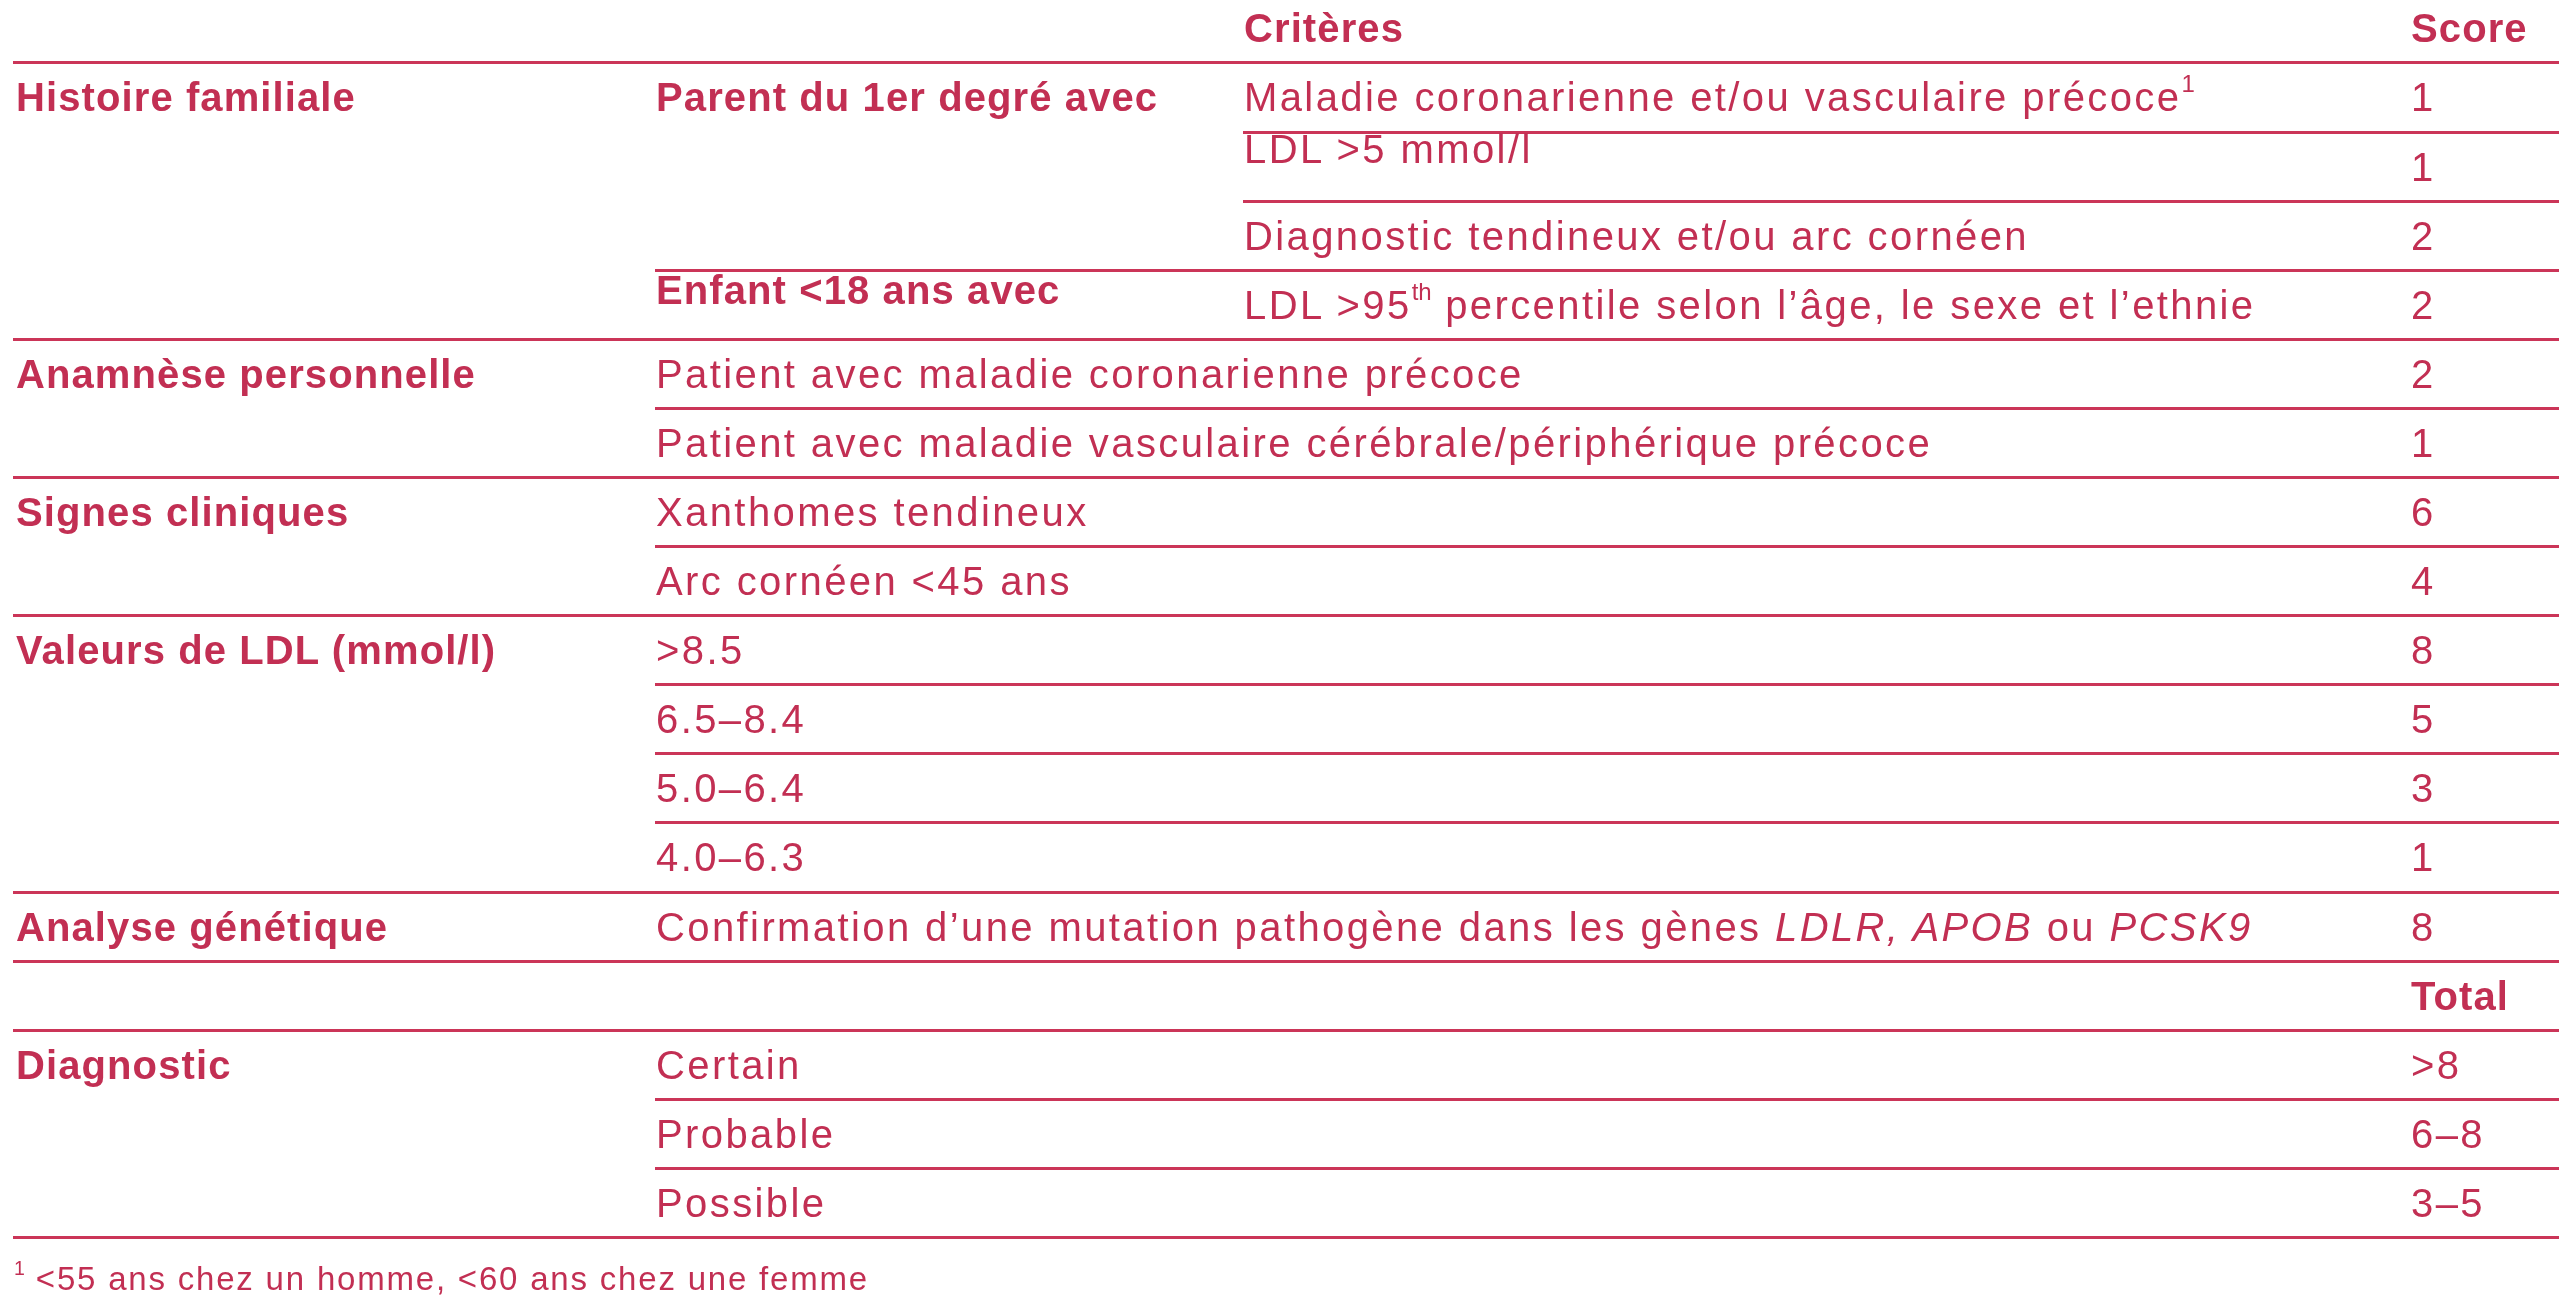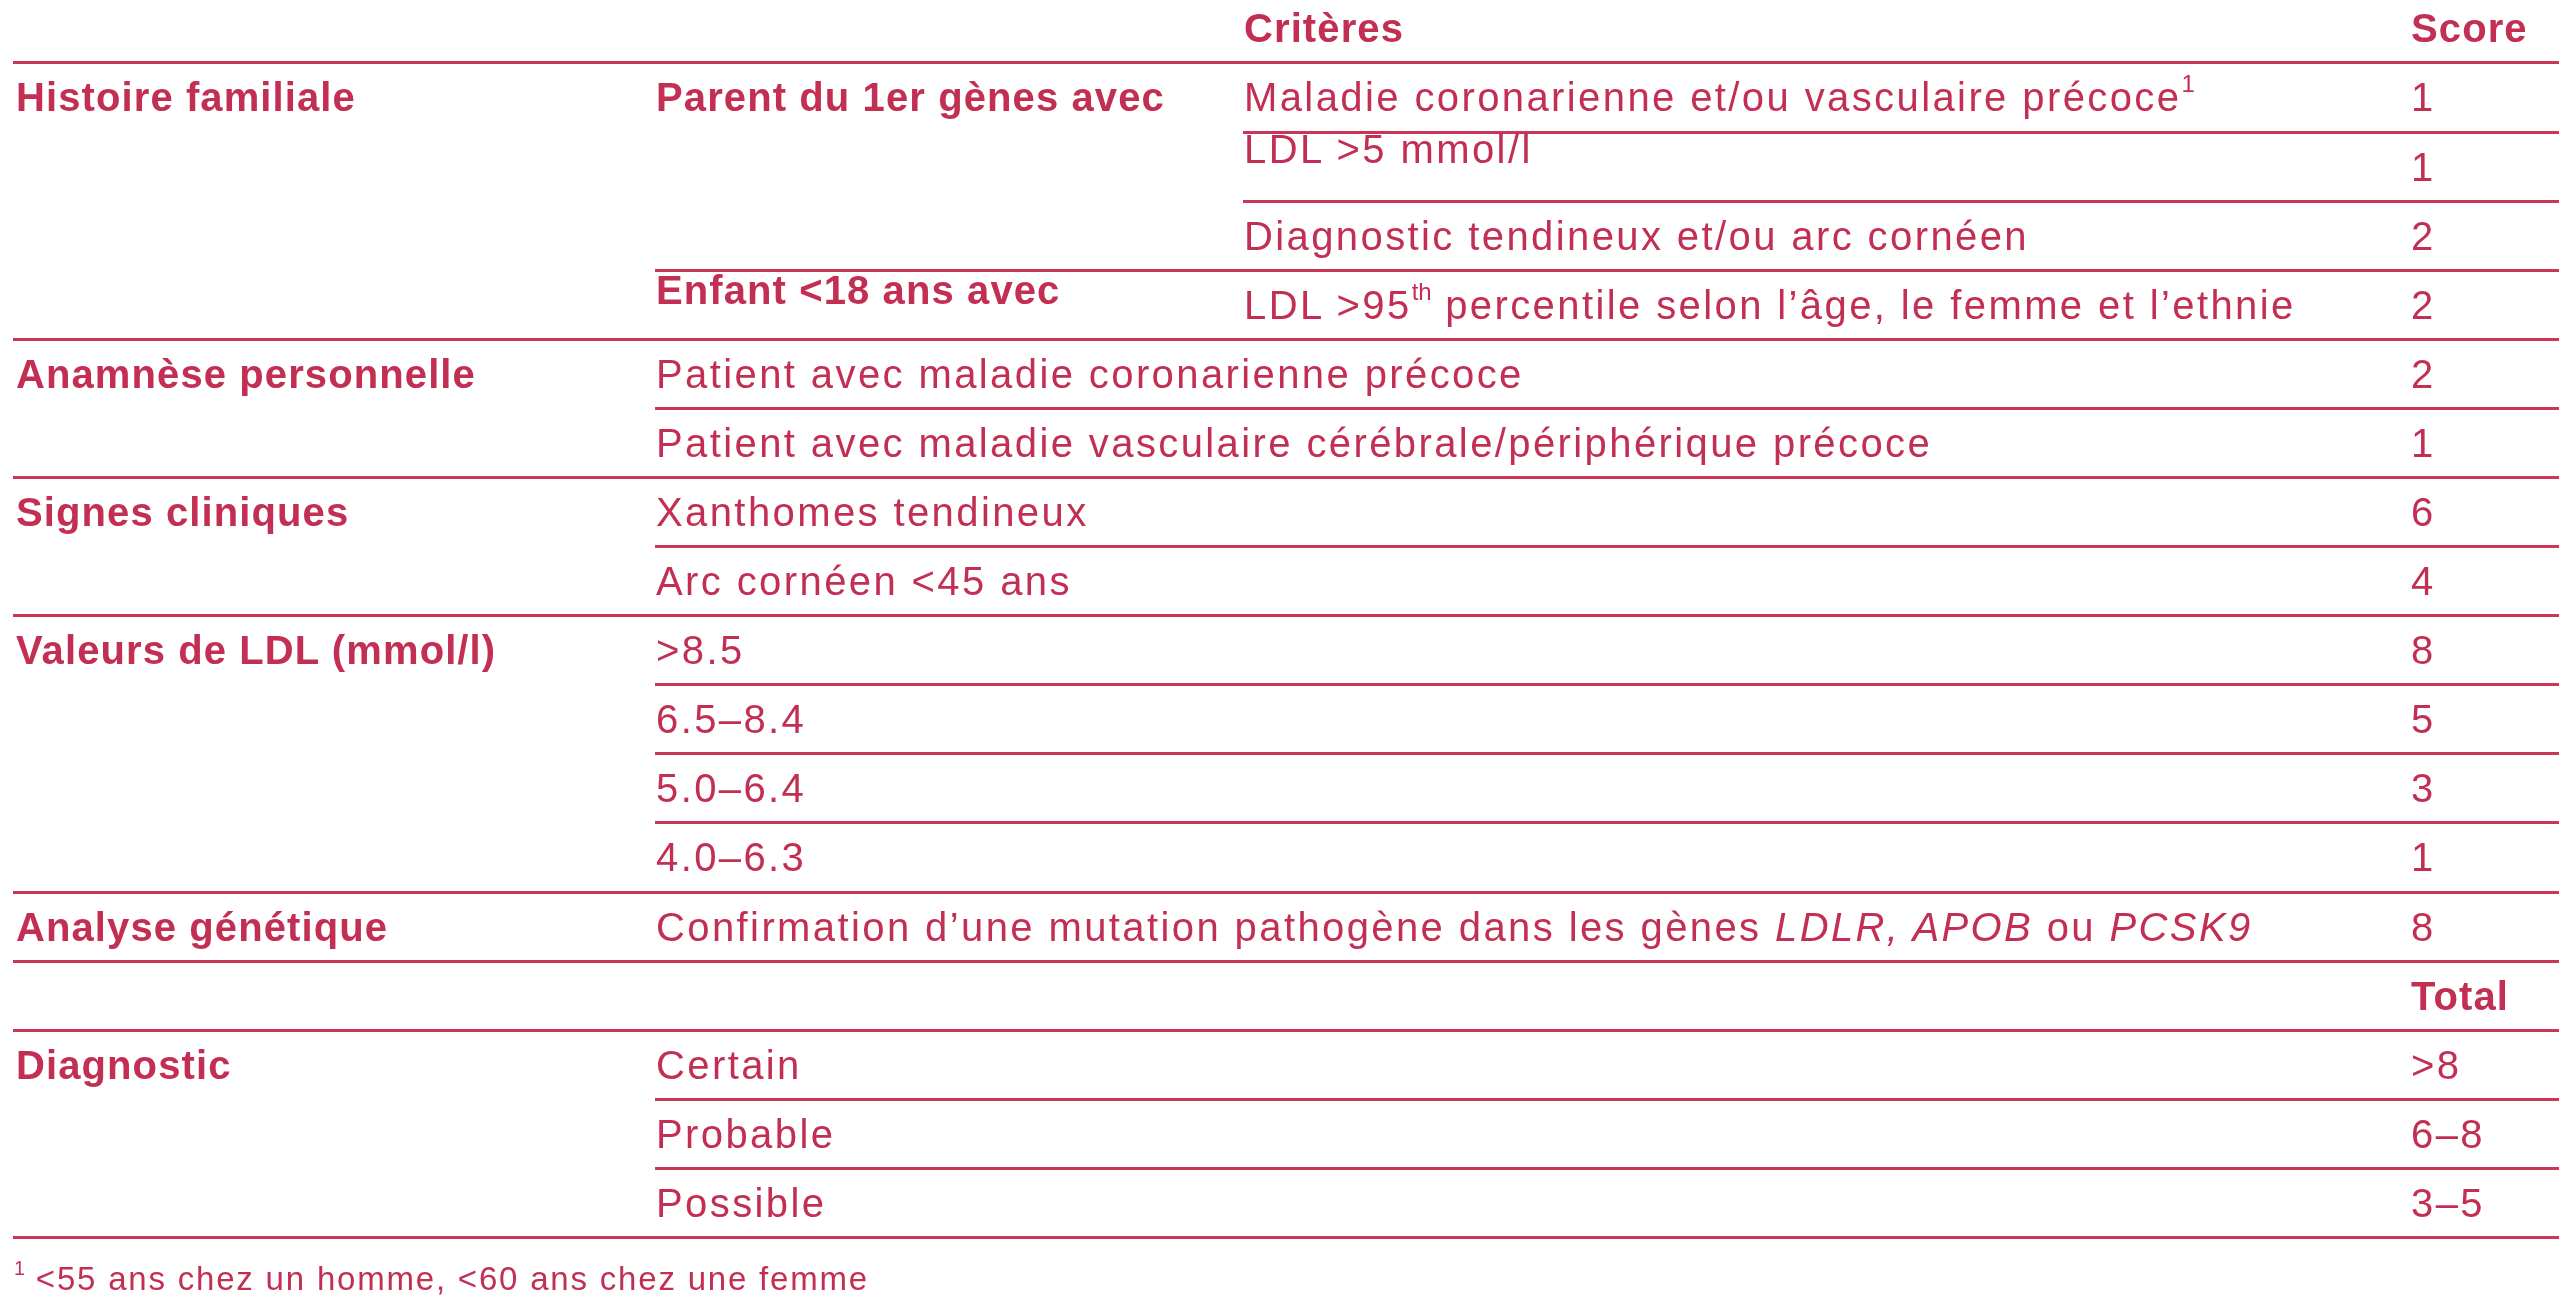--- a/index.html
+++ b/index.html
@@ -41,32 +41,32 @@
 <div class="hline c2" style="top:752px"></div>
 <div class="hline c2" style="top:821px"></div>
 <div class="hline full" style="top:891px"></div>
 <div class="hline full" style="top:960px"></div>
 <div class="hline full" style="top:1029px"></div>
 <div class="hline c2" style="top:1098px"></div>
 <div class="hline c2" style="top:1167px"></div>
 <div class="hline full" style="top:1236px"></div>
 
 <div class="cell bold c1" style="top:77px">Histoire familiale</div>
-<div class="cell bold c2" style="top:77px">Parent du 1er gènes avec</div>
+<div class="cell bold c2" style="top:77px">Parent du 1er degré avec</div>
 <div class="cell reg c3" style="top:77px"><span>Maladie coronarienne et/ou vasculaire précoce</span><sup>1</sup></div>
 <div class="cell reg sc" style="top:77px">1</div>
 
 <div class="cell reg c3" style="top:129px">LDL &gt;5 mmol/l</div>
 <div class="cell reg sc" style="top:147px">1</div>
 
 <div class="cell reg c3" style="top:216px">Diagnostic tendineux et/ou arc cornéen</div>
 <div class="cell reg sc" style="top:216px">2</div>
 
 <div class="cell bold c2" style="top:270px">Enfant &lt;18 ans avec</div>
-<div class="cell reg c3" style="top:285px"><span>LDL &gt;95</span><sup>th</sup><span> percentile selon l’âge, le femme et l’ethnie</span></div>
+<div class="cell reg c3" style="top:285px"><span>LDL &gt;95</span><sup>th</sup><span> percentile selon l’âge, le sexe et l’ethnie</span></div>
 <div class="cell reg sc" style="top:285px">2</div>
 
 <div class="cell bold c1" style="top:354px">Anamnèse personnelle</div>
 <div class="cell reg c2" style="top:354px">Patient avec maladie coronarienne précoce</div>
 <div class="cell reg sc" style="top:354px">2</div>
 
 <div class="cell reg c2" style="top:423px">Patient avec maladie vasculaire cérébrale/périphérique précoce</div>
 <div class="cell reg sc" style="top:423px">1</div>
 
 <div class="cell bold c1" style="top:492px">Signes cliniques</div>

